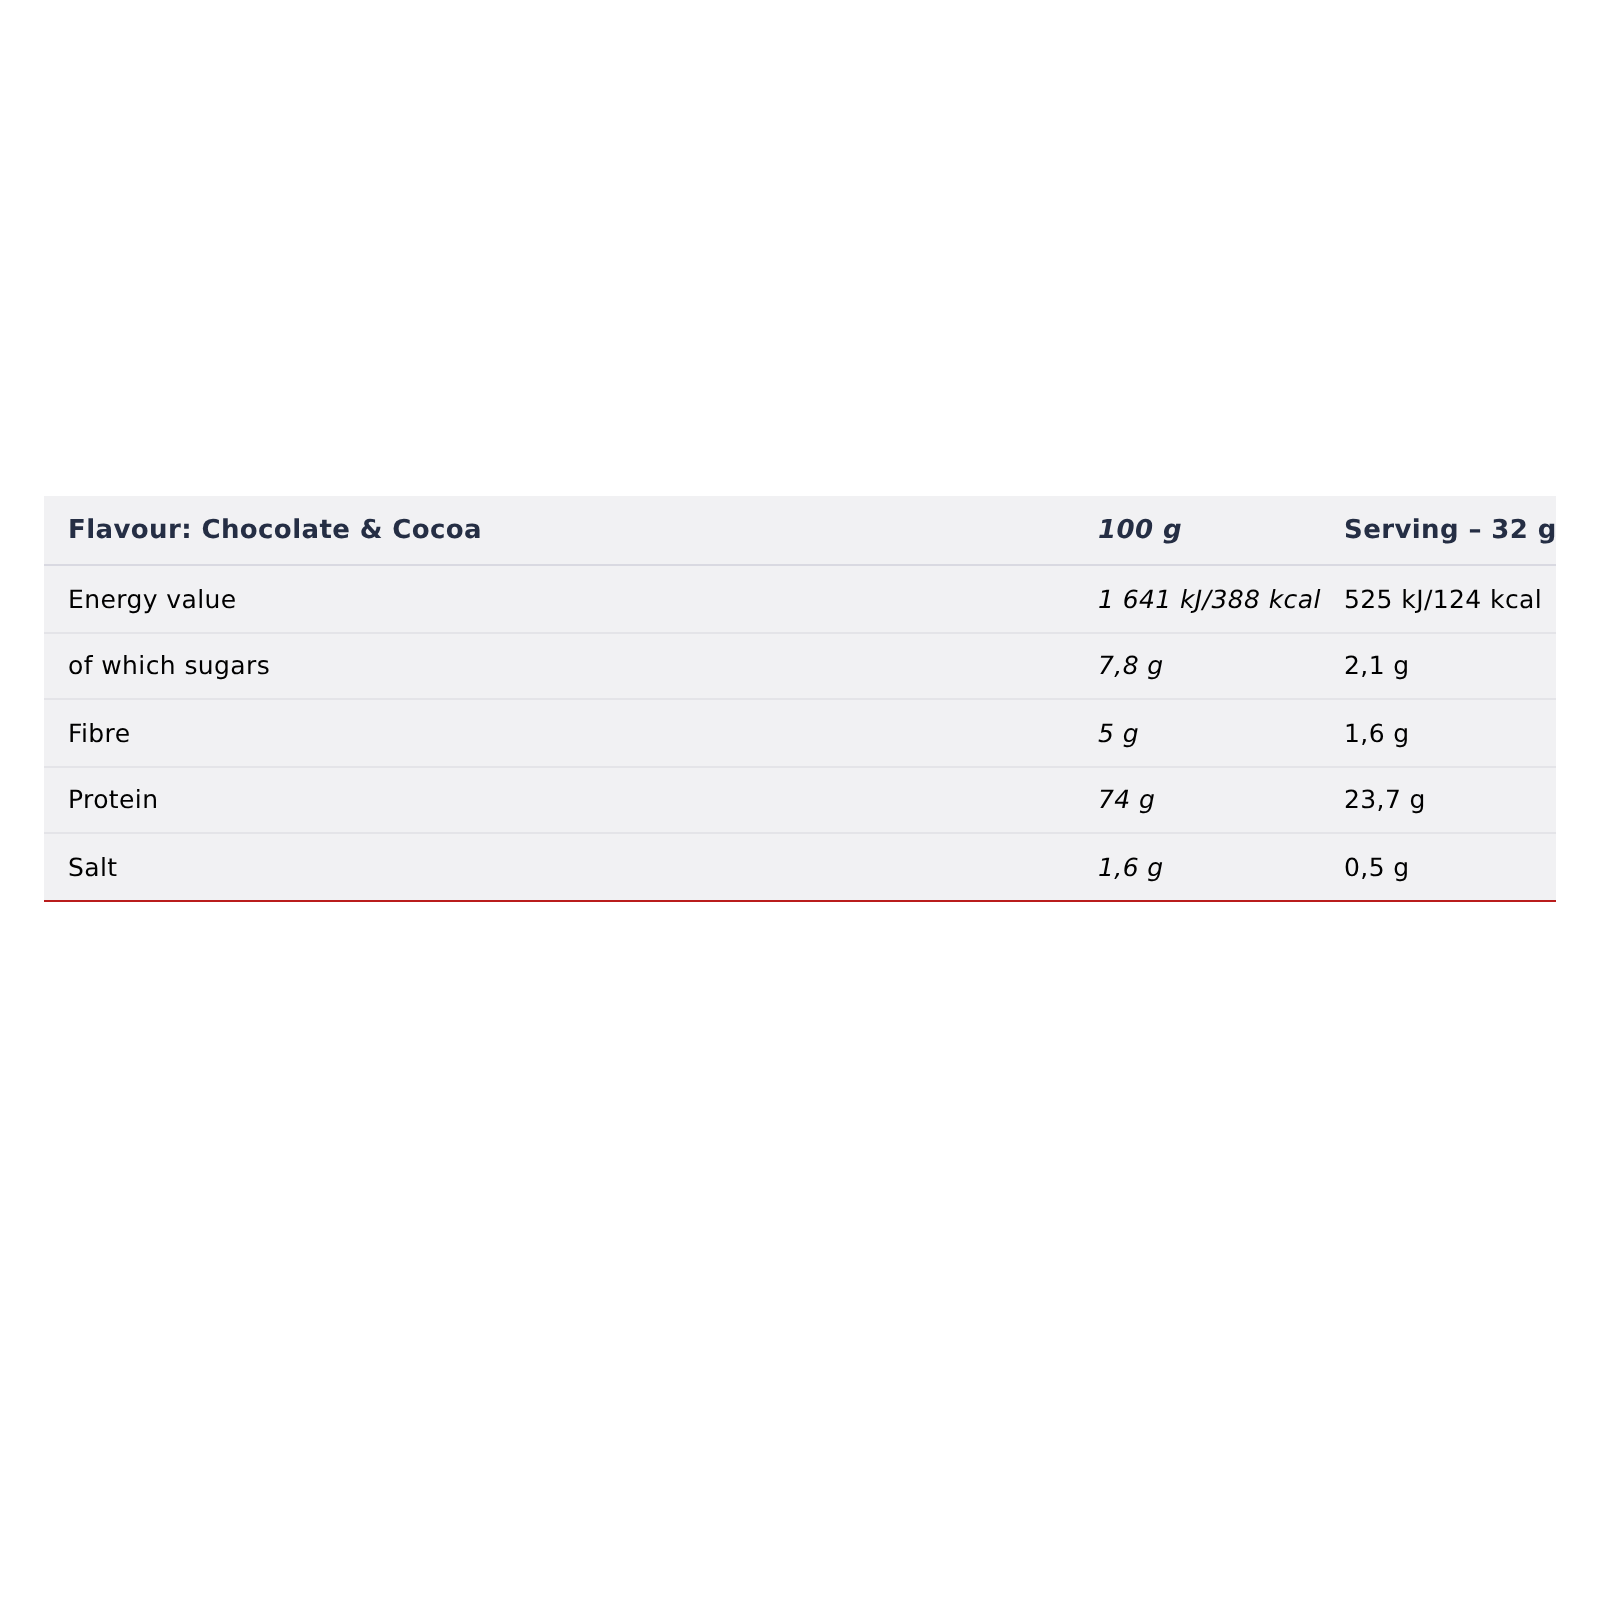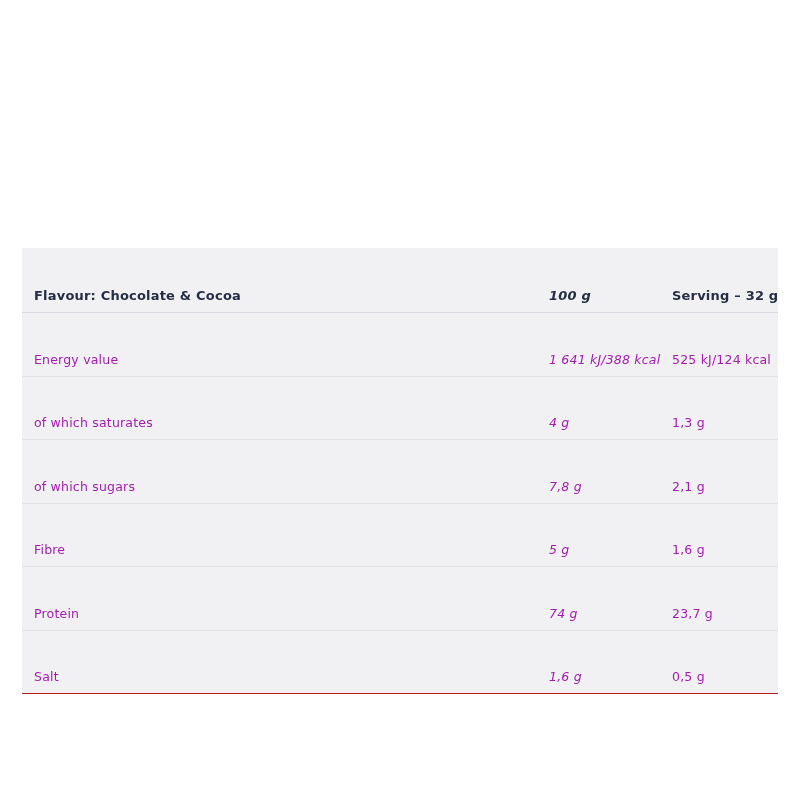--- a/index.html
+++ b/index.html
@@ -23,34 +23,33 @@
     left: 22px;
     top: 248px;
     width: 756px;
     background: #f1f1f3;
     box-sizing: border-box;
   }
   .t-row {
     display: flex;
     align-items: center;
     box-sizing: border-box;
-    margin-top: 30px;
   }
   .t-row.header {
     height: 35px;
     border-bottom: 1px solid #d9d9e1;
     color: #252e44;
     font-weight: bold;
     font-size: 13px;
     letter-spacing: 0.2px;
   }
   .t-row.data {
     height: 33.5px;
     border-bottom: 1px solid #e4e4e8;
-    color: #a21caf;
+    color: #000000;
     font-size: 12.5px;
     letter-spacing: 0.2px;
   }
   .t-row.data:last-child {
     border-bottom: 1px solid #b91c1c;
   }
   .cell-label {
     width: 527px;
     padding-left: 12px;
     box-sizing: border-box;
@@ -81,25 +80,20 @@
       <div class="cell-serving">Serving – 32 g</div>
     </div>
 
     <div class="t-row data">
       <div class="cell-label">Energy value</div>
       <div class="cell-100g">1 641 kJ/388 kcal</div>
       <div class="cell-serving">525 kJ/124 kcal</div>
     </div>
 
 
-    <div class="t-row data">
-      <div class="cell-label">of which saturates</div>
-      <div class="cell-100g">4 g</div>
-      <div class="cell-serving">1,3 g</div>
-    </div>
 
 
     <div class="t-row data">
       <div class="cell-label">of which sugars</div>
       <div class="cell-100g">7,8 g</div>
       <div class="cell-serving">2,1 g</div>
     </div>
 
     <div class="t-row data">
       <div class="cell-label">Fibre</div>

